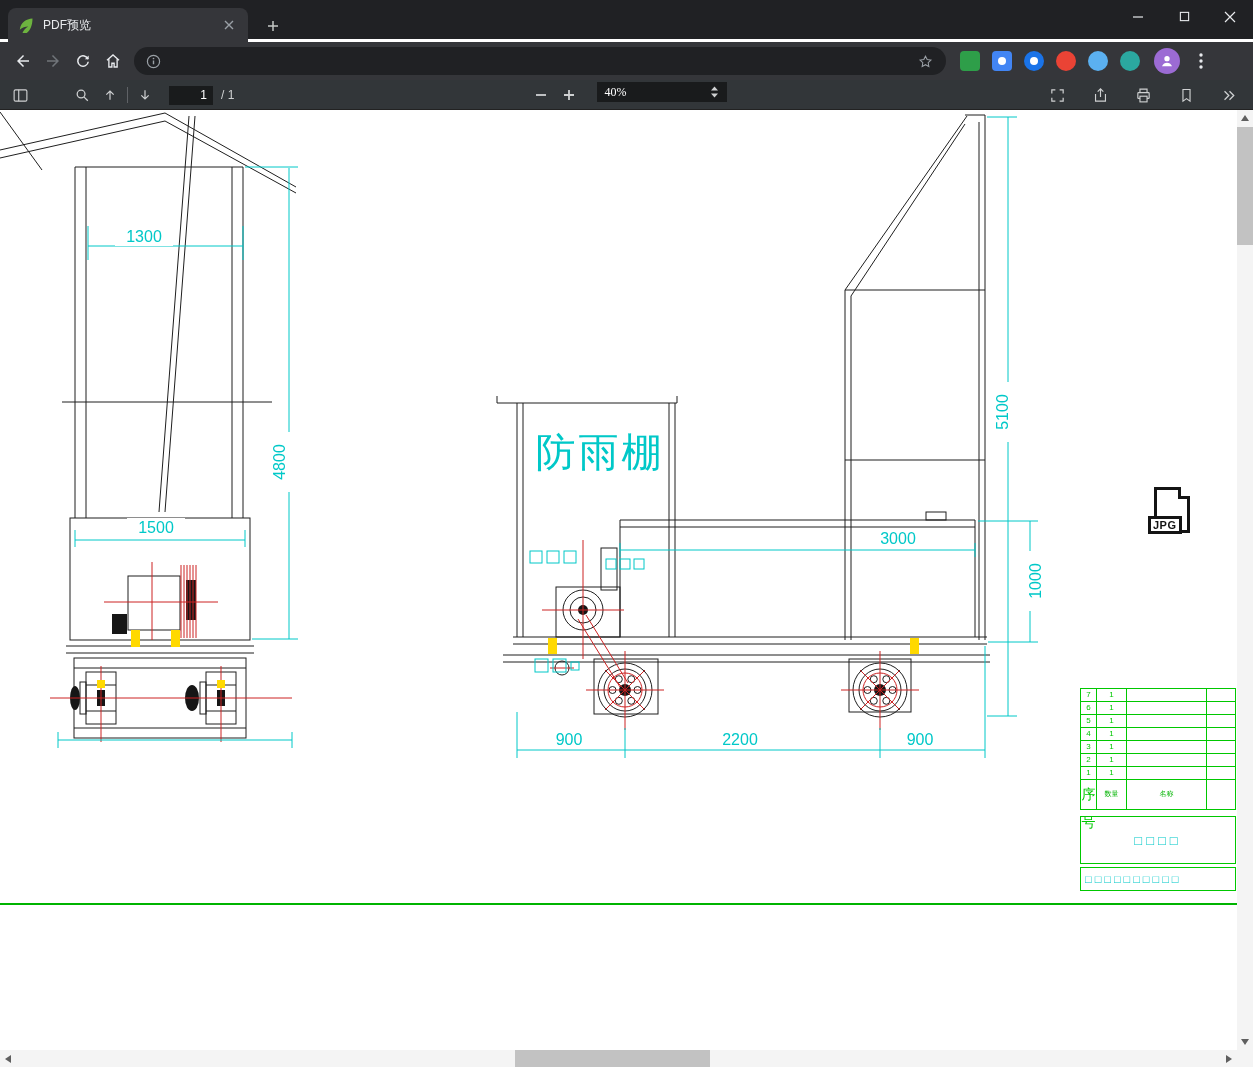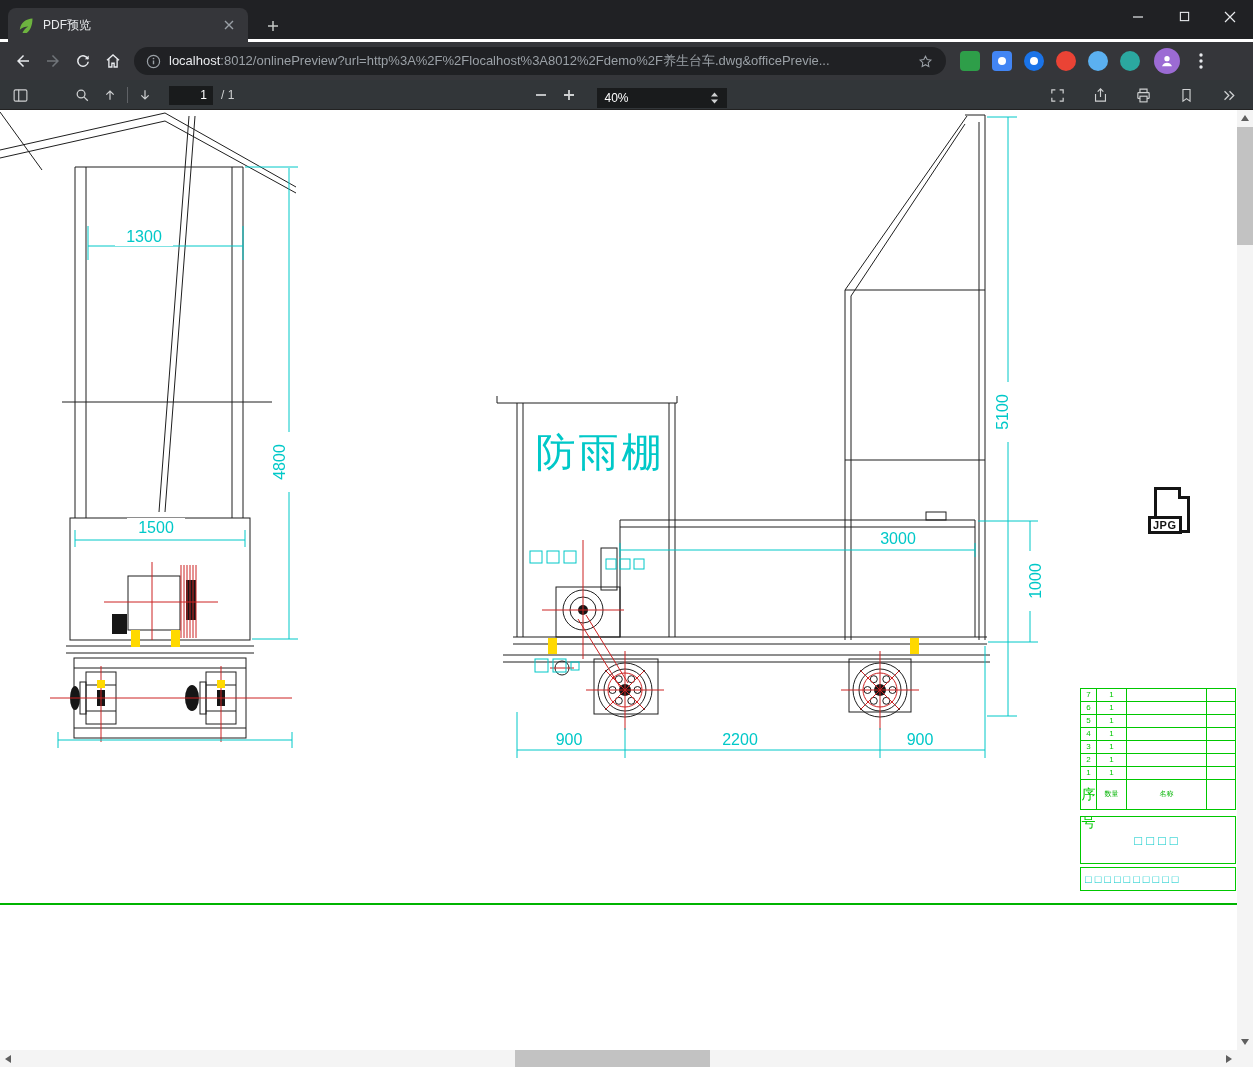--- a/index.html
+++ b/index.html
@@ -47,21 +47,21 @@
   
   .pdfbar { position:absolute; left:0; top:80px; width:1253px; height:30px; background:#323639;
             display:flex; align-items:center; color:#cfd1d2; box-shadow:inset 0 -1px 0 #222; }
   .tbtn { width:28px; height:26px; display:flex; align-items:center; justify-content:center; color:#cfd1d2; }
   .pdf-left { display:flex; align-items:center; padding-left:6px; }
   .pdf-left .gap { width:34px; }
   .tdivider { width:1px; height:16px; background:#5f6266; margin:0 3px; }
   .page-input { width:44px; height:19px; background:#191b1c; border:none; color:#fff; font-size:12px;
                 text-align:right; padding-right:6px; margin-left:10px; font-family:inherit; }
   .page-total { font-size:12px; margin-left:8px; color:#cfd1d2; }
-  .pdf-center { position:absolute; left:50%; transform:translateX(-50%); display:flex; align-items:flex-end; }
+  .pdf-center { position:absolute; left:50%; transform:translateX(-50%); display:flex; align-items:flex-start;font-family:Liberation Serif, serif; }
   .zoom-select { width:130px; height:20px; background:#191b1c; margin-left:14px; display:flex;
                  align-items:center; padding:0 8px; font-size:12px; color:#fff; }
   .zoom-select svg { margin-left:auto; }
   .pdf-right { margin-left:auto; display:flex; align-items:center; gap:15px; padding-right:10px; }
 
   
   .content { position:absolute; left:0; top:110px; width:1237px; height:940px; background:#fff; overflow:hidden; }
   .drawing { position:absolute; left:0; top:0; }
 
   .jpg-icon { position:absolute; left:1152px; top:377px; width:44px; height:52px; }
@@ -165,21 +165,20 @@
     </svg>
   </div>
   <div class="urlbar">
     <span class="url-info">
       <svg width="15" height="15" viewBox="0 0 16 16">
         <circle cx="8" cy="8" r="6.5" fill="none" stroke="currentColor" stroke-width="1.3"></circle>
         <path d="M8 7v4" stroke="currentColor" stroke-width="1.5"></path>
           <circle cx="8" cy="4.8" r="0.9" fill="currentColor"></circle>
       </svg>
     </span>
-    <span class="url-text"><span class="url-host">localhost</span><span class="url-rest">:8012/onlinePreview?url=http%3A%2F%2Flocalhost%3A8012%2Fdemo%2F养生台车.dwg&amp;officePrevie...</span></span>
     <span class="url-star">
       <svg width="17" height="17" viewBox="0 0 24 24">
         <path d="M12 4.5l2.35 4.76 5.25.76-3.8 3.7.9 5.23L12 16.5 7.3 18.95l.9-5.23-3.8-3.7 5.25-.76z" fill="none" stroke="currentColor" stroke-width="1.5"></path>
       </svg>
     </span>
   </div>
   <div class="extensions">
     <span class="ext ext-1"></span>
     <span class="ext ext-2">
         <span class="ext-dot"></span>

